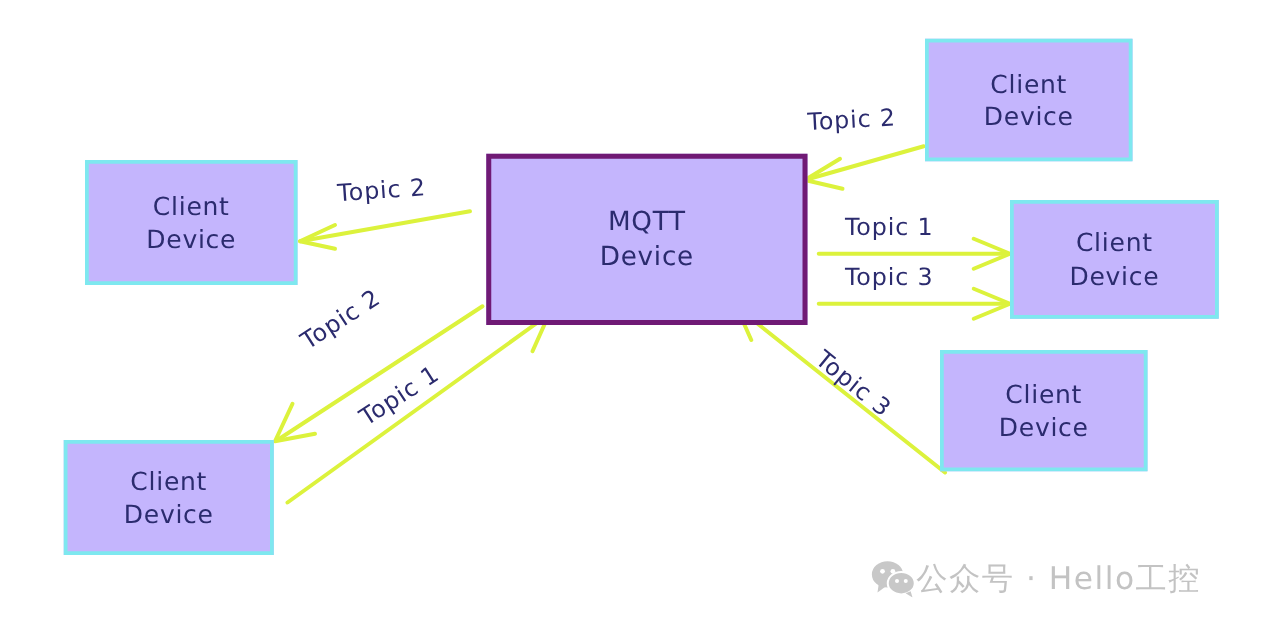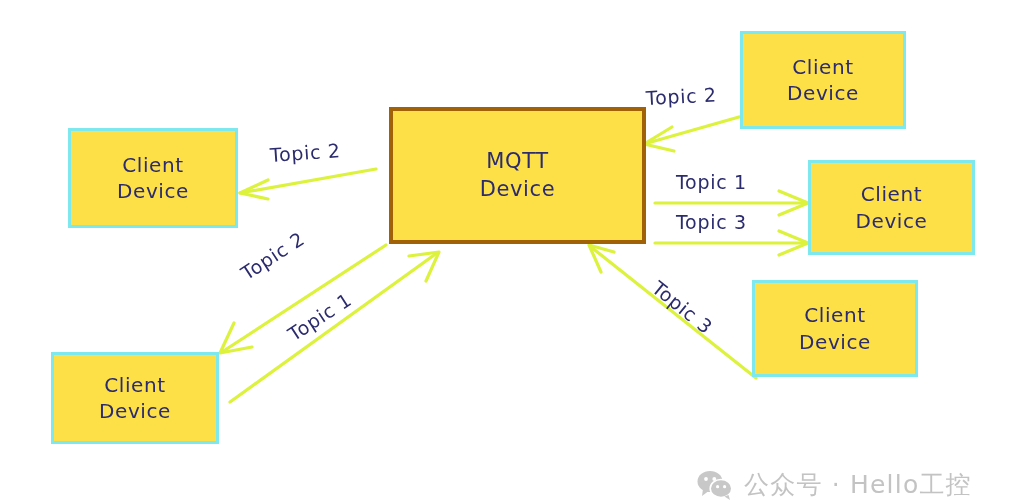--- a/index.html
+++ b/index.html
@@ -20,32 +20,33 @@
   svg.layer {
     position: absolute;
     left: 0;
     top: 0;
     width: 1024px;
     height: 503px;
   }
   .node {
     position: absolute;
     box-sizing: border-box;
-    background: #fde047;
+    background: #c4b5fd;
     display: flex;
     flex-direction: column;
     align-items: center;
     justify-content: center;
     line-height: 1.32;
   }
   .client-node {
     border: 3px solid #7ee8ef;
   }
   .broker-node {
-    border: 4px solid #a16207;
+    border: 4px solid #701a75;
+    margin-top: 16px;
   }
   .node-line {
     color: #2b2b6e;
     font-family: "DejaVu Sans", sans-serif;
     font-size: 20px;
     letter-spacing: 0.6px;
     white-space: nowrap;
   }
   .broker-node .node-line {
     font-size: 21px;
@@ -55,24 +56,23 @@
     color: #2b2b6e;
     font-family: "DejaVu Sans", sans-serif;
     font-size: 19px;
     letter-spacing: 0.7px;
     white-space: nowrap;
     transform-origin: left center;
   }
   #watermark {
     position: absolute;
     left: 697px;
-    top: 468px;
+    top: 446px;
     display: flex;
     align-items: center;
-    gap: 11px;
     color: #c3c3c3;
   }
   #watermark .wm-text {
     font-family: "DejaVu Sans", sans-serif;
     font-size: 25px;
     letter-spacing: 1.2px;
     white-space: nowrap;
     color: #c3c3c3;
   }
 </style>

